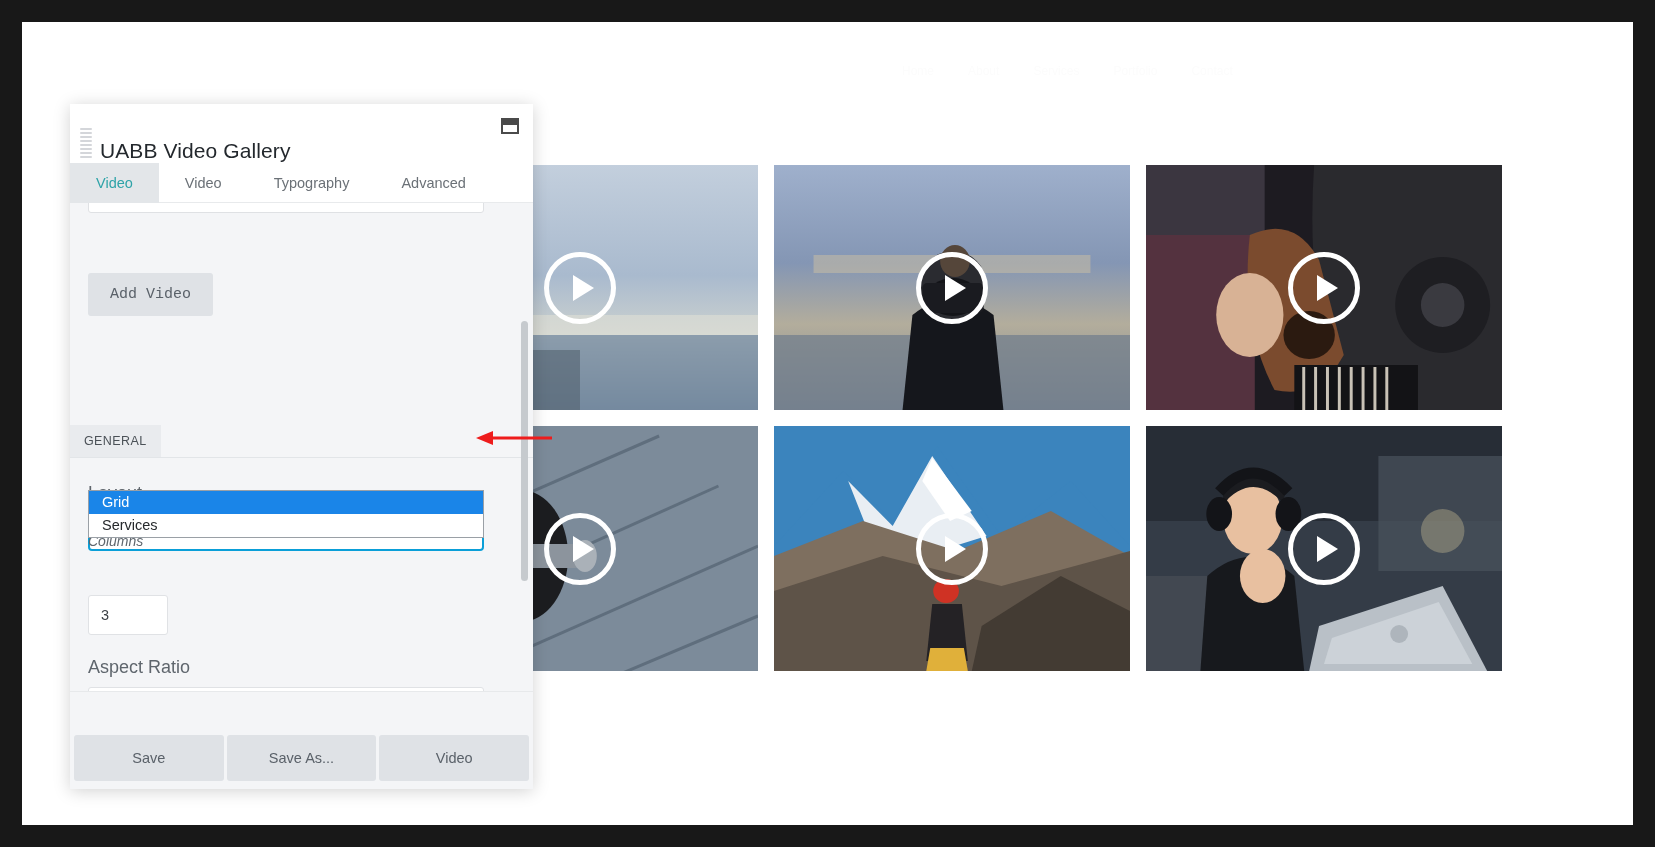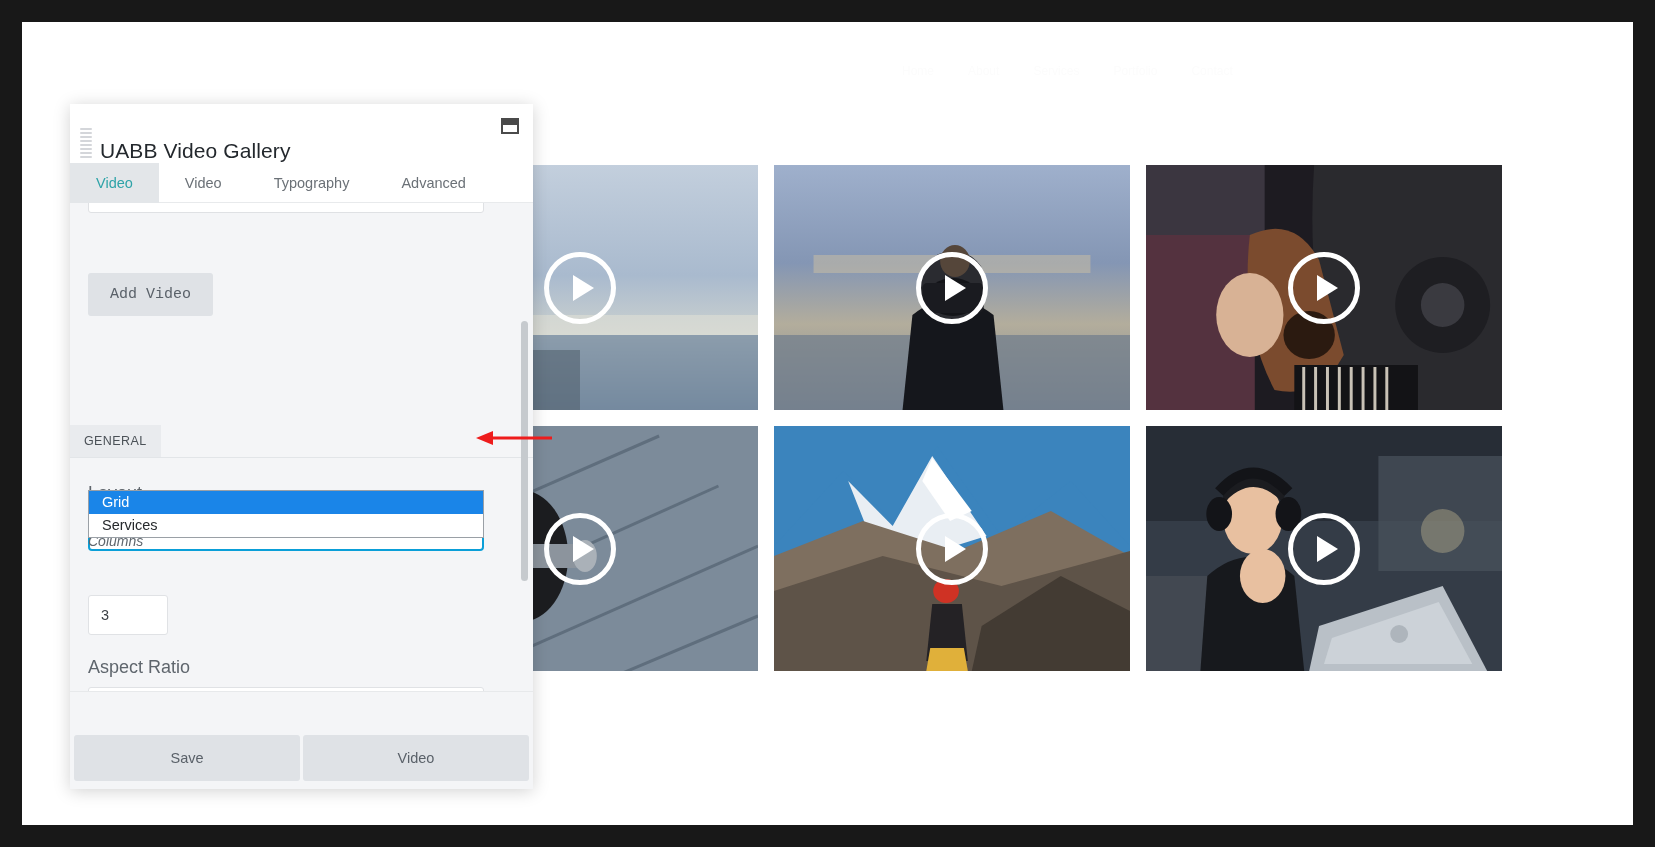--- a/index.html
+++ b/index.html
@@ -594,20 +594,21 @@
 
           <div class="panel-scrollbar">
             <div class="thumb-bar"></div>
           </div>
 
         </div>
       </div>
 
       <div class="panel-footer">
         <button class="footer-btn">Save</button>
+        <button class="footer-btn">Save As...</button>
         <button class="footer-btn">Video</button>
       </div>
 
     </div>
 
     <svg id="annotation-arrow" viewBox="0 0 80 20">
       <line x1="78" y1="10" x2="16" y2="10" stroke="#ee1c1c" stroke-width="3"></line>
       <polygon points="2,10 19,3 19,17" fill="#ee1c1c"></polygon>
     </svg>
 

